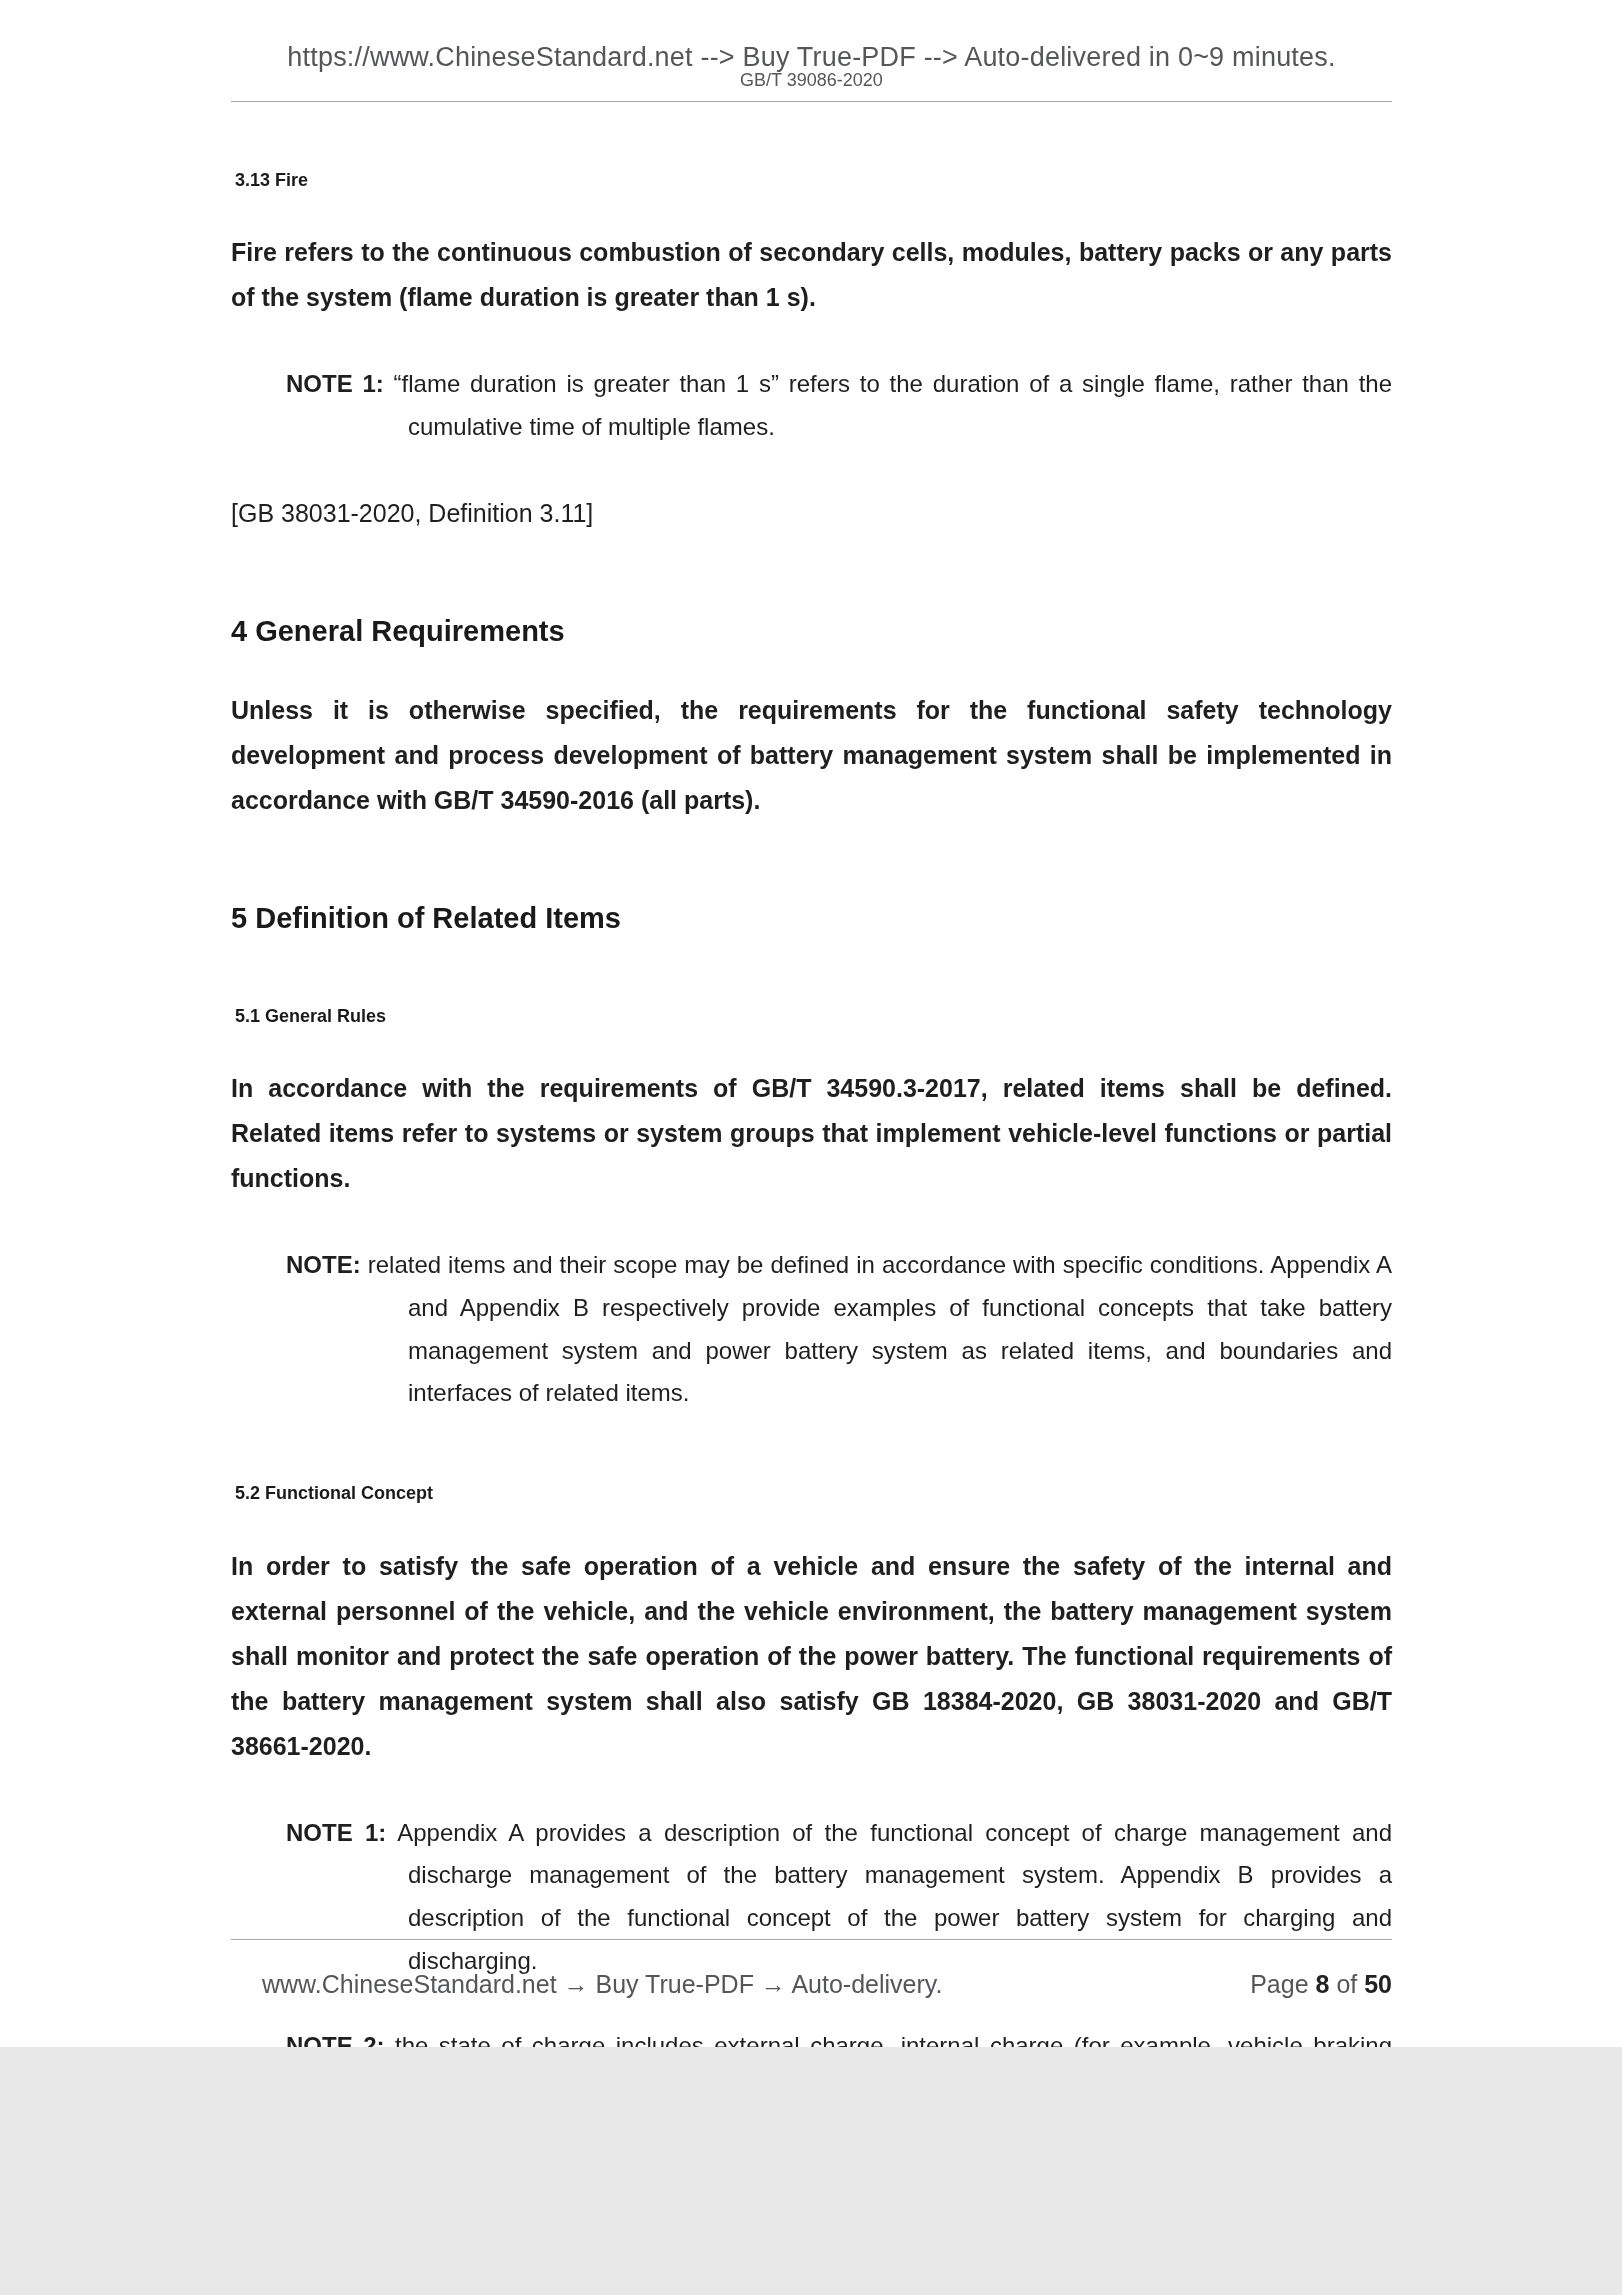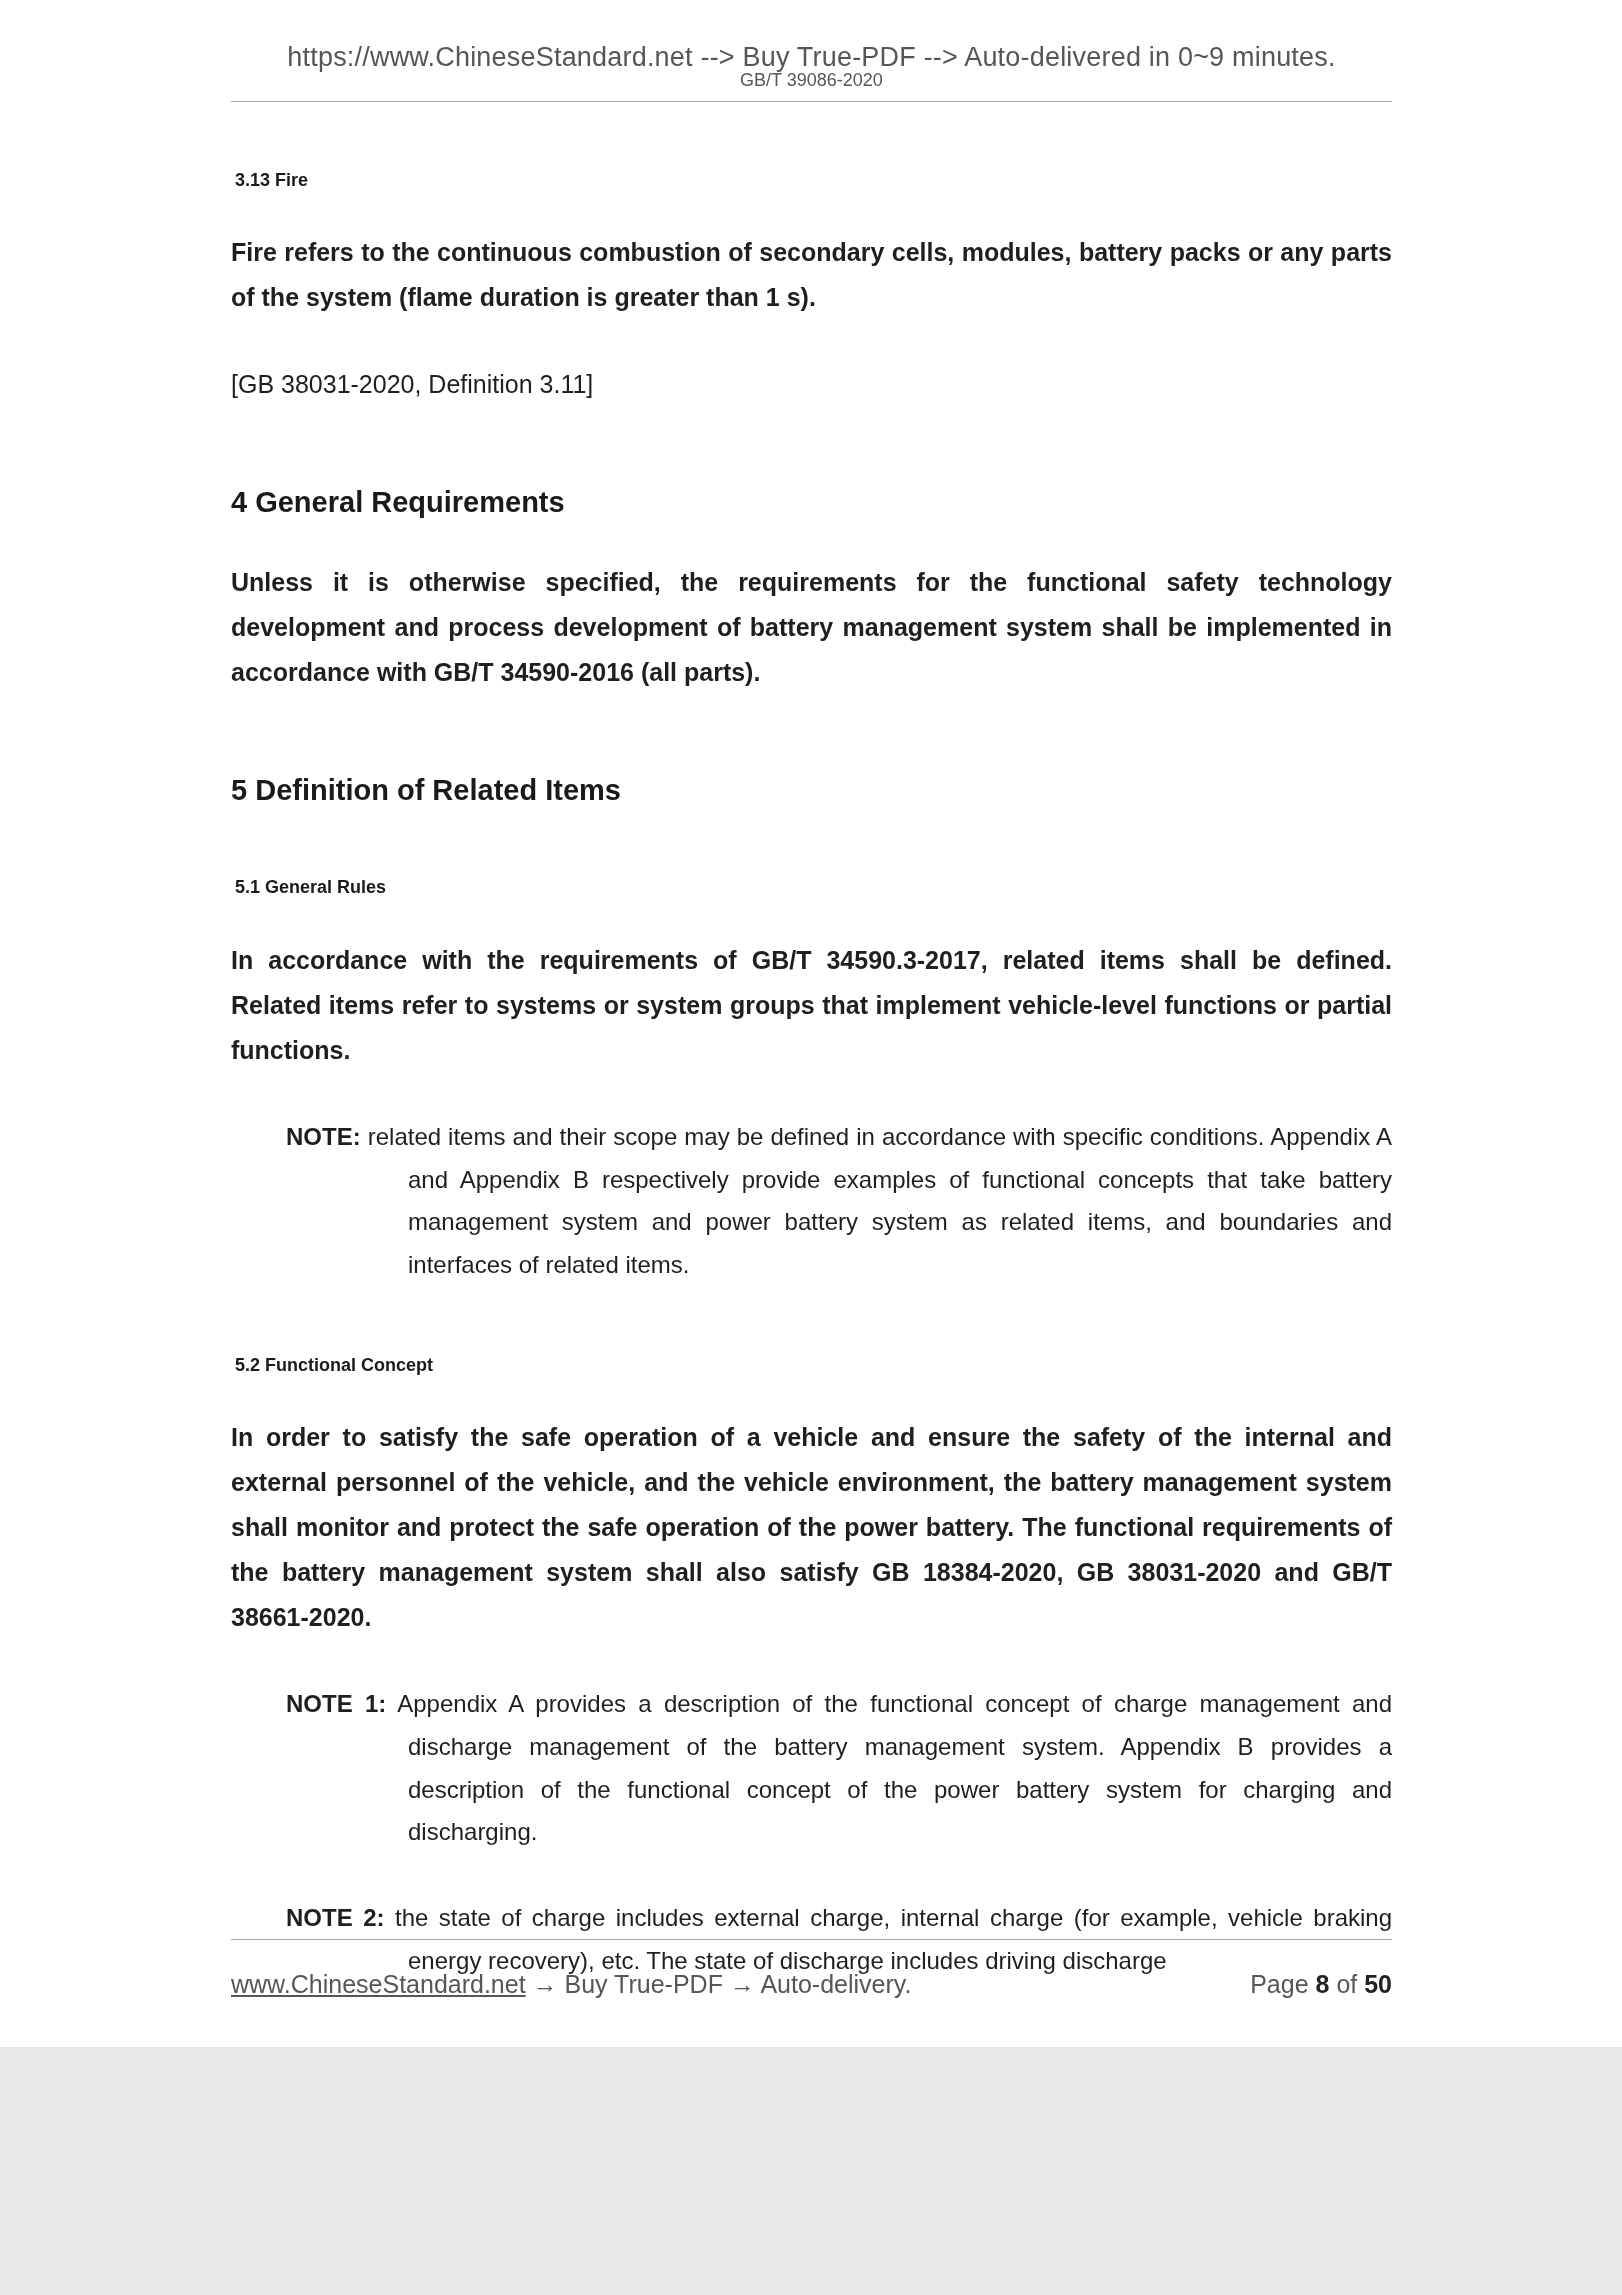--- a/index.html
+++ b/index.html
@@ -90,22 +90,22 @@
   }
   .footer-row {
     display: flex;
     justify-content: space-between;
     align-items: baseline;
     font-size: 25px;
     color: #55565a;
   }
   .footer-left span { color: #55565a; }
   .site-link {
-    text-decoration: underline;
     cursor: pointer;
+    margin-left: 31px;
   }
   .page-indicator { color: #55565a; }
   .page-num-strong {
     font-weight: bold;
     color: #222222;
   }
 </style>
 </head>
 <body>
 
@@ -116,20 +116,21 @@
     <div class="docnum">GB/T 39086-2020</div>
     <hr class="rule">
   </div>
 
   <div class="content">
 
     <h3>3.13 Fire</h3>
 
     <p class="body-p">Fire refers to the continuous combustion of secondary cells, modules, battery packs or any parts of the system (flame duration is greater than 1 s).</p>
 
+    <p class="note"><span class="note-label">NOTE 1:</span> <span>“flame duration is greater than 1 s” refers to the duration of a single flame, rather than the cumulative time of multiple flames.</span></p>
 
 
     <p class="ref-line">[GB 38031-2020, Definition 3.11]</p>
 
     <h2>4 General Requirements</h2>
 
     <p class="body-p">Unless it is otherwise specified, the requirements for the functional safety technology development and process development of battery management system shall be implemented in accordance with GB/T 34590-2016 (all parts).</p>
 
     <h2>5 Definition of Related Items</h2>
 

